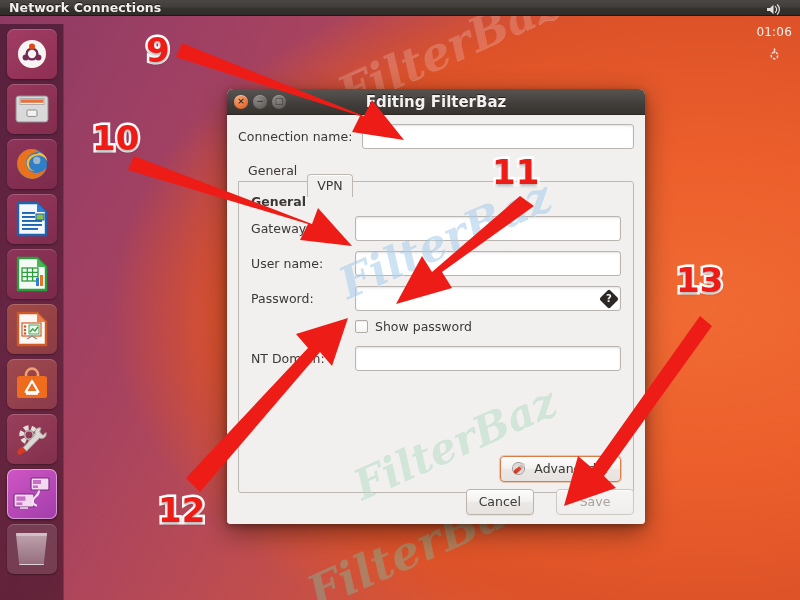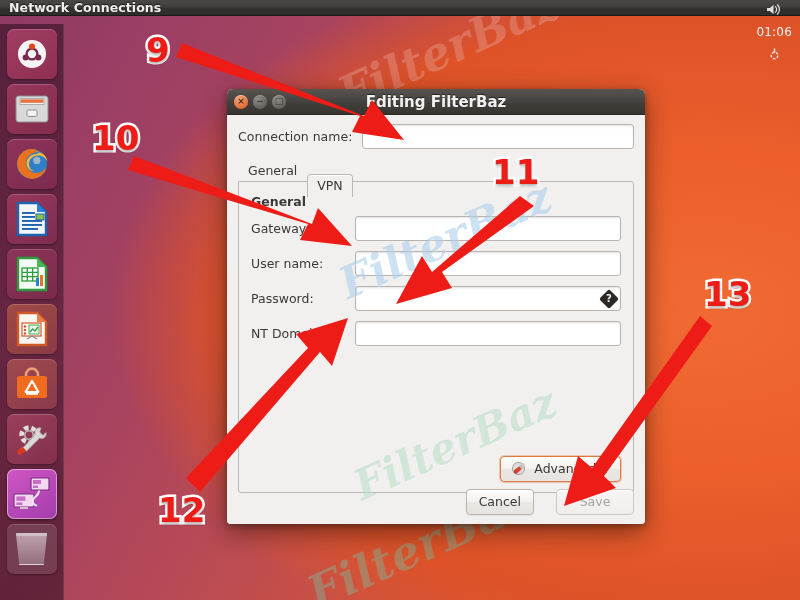--- a/index.html
+++ b/index.html
@@ -368,20 +368,24 @@
         <div class="frow">
           <div class="lbl">Password:</div>
           <div class="pwd-wrap">
             <input class="txtf" type="password" value="" style="">
             <div class="key-ico">
               <span>?</span>
             </div>
           </div>
         </div>
 
+        <div class="chkrow">
+          <div class="chk"></div>
+          <div class="lbl">Show password</div>
+        </div>
 
         <div class="frow">
           <div class="lbl">NT Domain:</div>
           <input class="txtf" type="text" value="" style="">
         </div>
 
         <div id="advrow">
           <div class="btn orange-focus">
             <span class="wrench">
               <span class="gear"></span>
@@ -418,15 +422,15 @@
       <path d="M200 492 L320 352 L332 366 L348 318 L296 334 L308 348 L186 478 Z"></path>
 
       <path d="M700 316 L592 468 L578 456 L564 506 L616 488 L604 476 L712 326 Z"></path>
     </g>
   </svg>
 
   <div class="anno" style="left:146px; top:30px;">9</div>
   <div class="anno" style="left:92px;  top:118px;">10</div>
   <div class="anno" style="left:492px; top:152px;">11</div>
   <div class="anno" style="left:158px; top:490px;">12</div>
-  <div class="anno" style="left:676px; top:274px;margin-left:28px;">13</div>
+  <div class="anno" style="left:676px; top:260px;">13</div>
 
 </div>
 
 </body></html>

